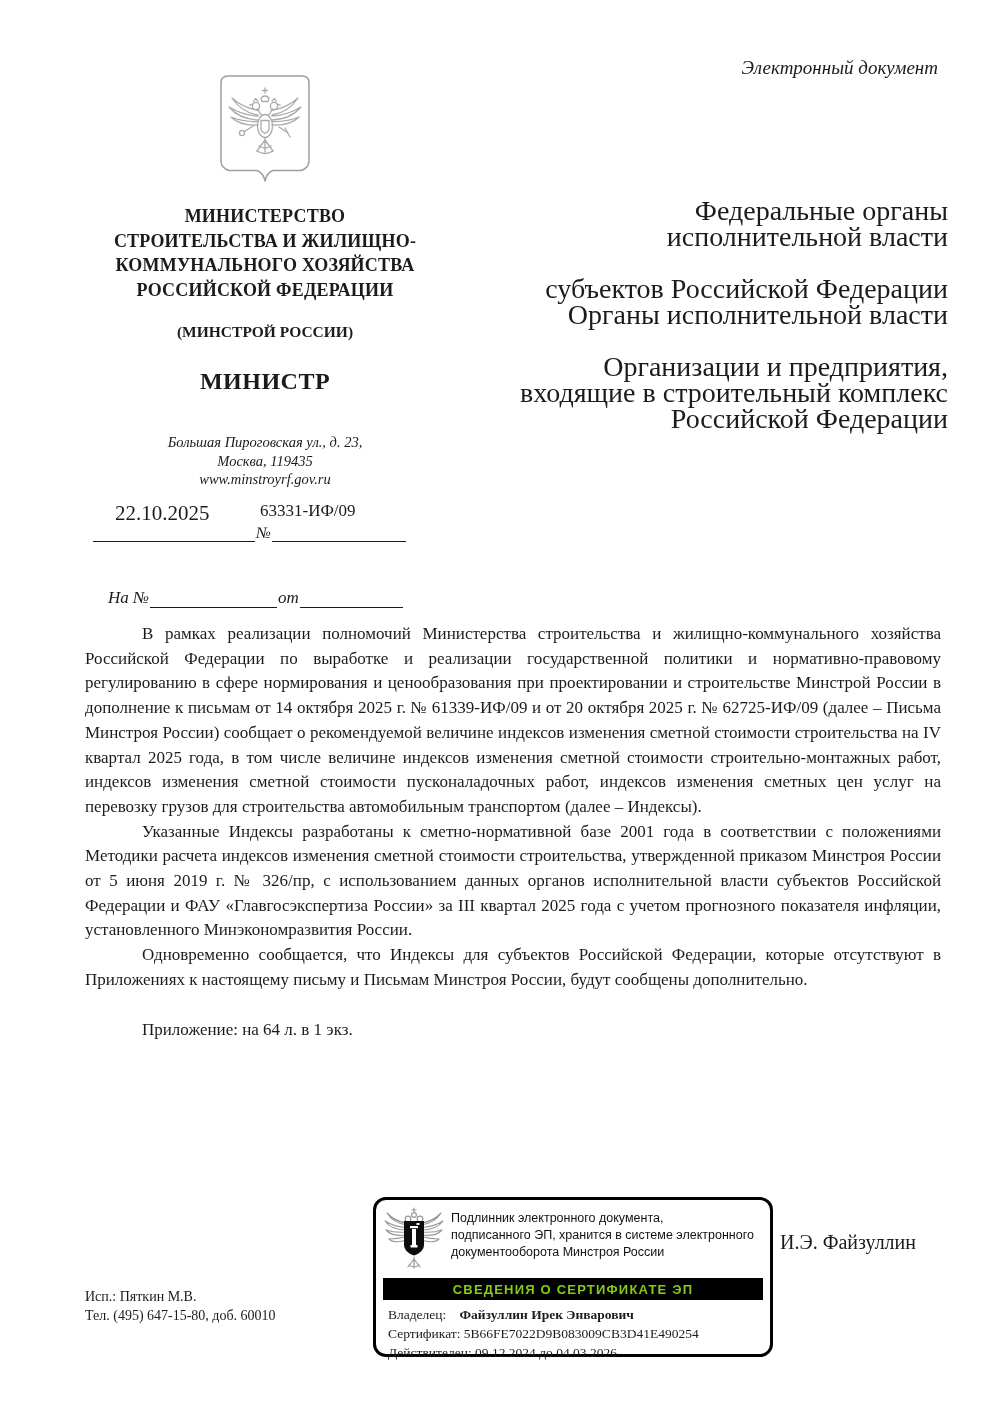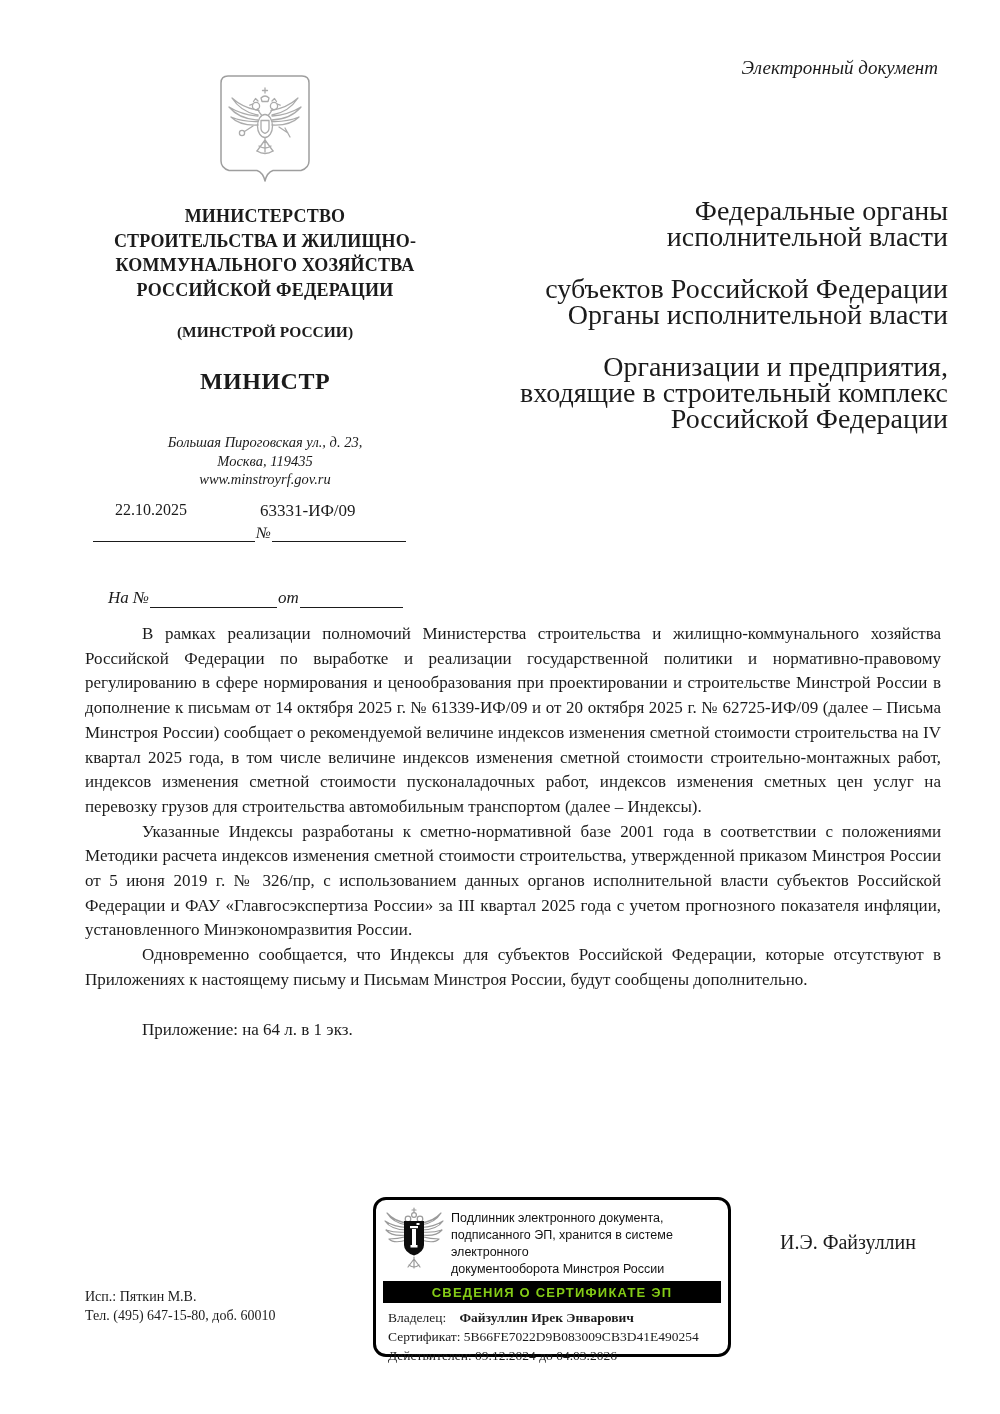--- a/index.html
+++ b/index.html
@@ -27,21 +27,21 @@
   .ministry-name {
     margin-top: 10px;
     font-weight: bold; font-size: 18px; line-height: 24.6px;
     letter-spacing: 0.2px;
   }
   .short-name { margin-top: 21px; font-weight: bold; font-size: 15.5px; }
   .position-title { margin-top: 27px; font-weight: bold; font-size: 24px; letter-spacing: 0.5px; }
   .address-block { margin-top: 38px; font-style: italic; font-size: 14.5px; line-height: 18.4px; }
 
   .num-row { position: relative; height: 62px; margin-top: 9px; text-align: left; }
-  .doc-date  { position: absolute; left: 33px;  top: 3px; font-size: 16px; text-align: right; }
+  .doc-date  { position: absolute; left: 33px;  top: 3px; font-size: 21px; text-align: right; }
   .doc-number{ position: absolute; left: 178px; top: 3px; font-size: 17px; }
   .num-underline-row { position: absolute; left: 11px; top: 25px; width: 316px; display: flex; align-items: flex-end; }
   .blank { border-bottom: 1.4px solid #1b1b1b; height: 18px; display: inline-block; }
   .ul-a { width: 162px; }
   .ul-b { width: 134px; }
   .no-symbol { font-style: italic; font-size: 16px; padding: 0 1px; }
 
   .ref-row { position: relative; height: 26px; margin-top: 22px; text-align: left;
              font-style: italic; font-size: 17px; display: flex; align-items: flex-end; padding-left: 25px; }
   .ul-c { width: 127px; }
@@ -62,21 +62,21 @@
     font-size: 17px; line-height: 24.7px;
   }
   .letter-body p { margin: 0; text-indent: 57px; text-align: justify; }
   .attachment-line { margin-top: 25px !important; text-align: left !important; }
 
   
   .signature-name { position: absolute; left: 780px; top: 1231px; font-size: 20px; }
 
   
   .stamp-box {
-    position: absolute; left: 373px; top: 1197px; width: 358px; height: 160px;
+    position: absolute; left: 373px; top: 1197px; width: 400px; height: 160px;
     border: 3px solid #000; border-radius: 13px;
     background: #fff; box-sizing: border-box;
   }
   .stamp-head { display: flex; padding: 5px 8px 0 6px; }
   .stamp-logo { flex: 0 0 64px; }
   .stamp-intro {
     font-family: "Liberation Sans", sans-serif;
     font-size: 12.5px; line-height: 17px; padding: 5px 0 0 5px; color: #111;
   }
   .stamp-bar {

